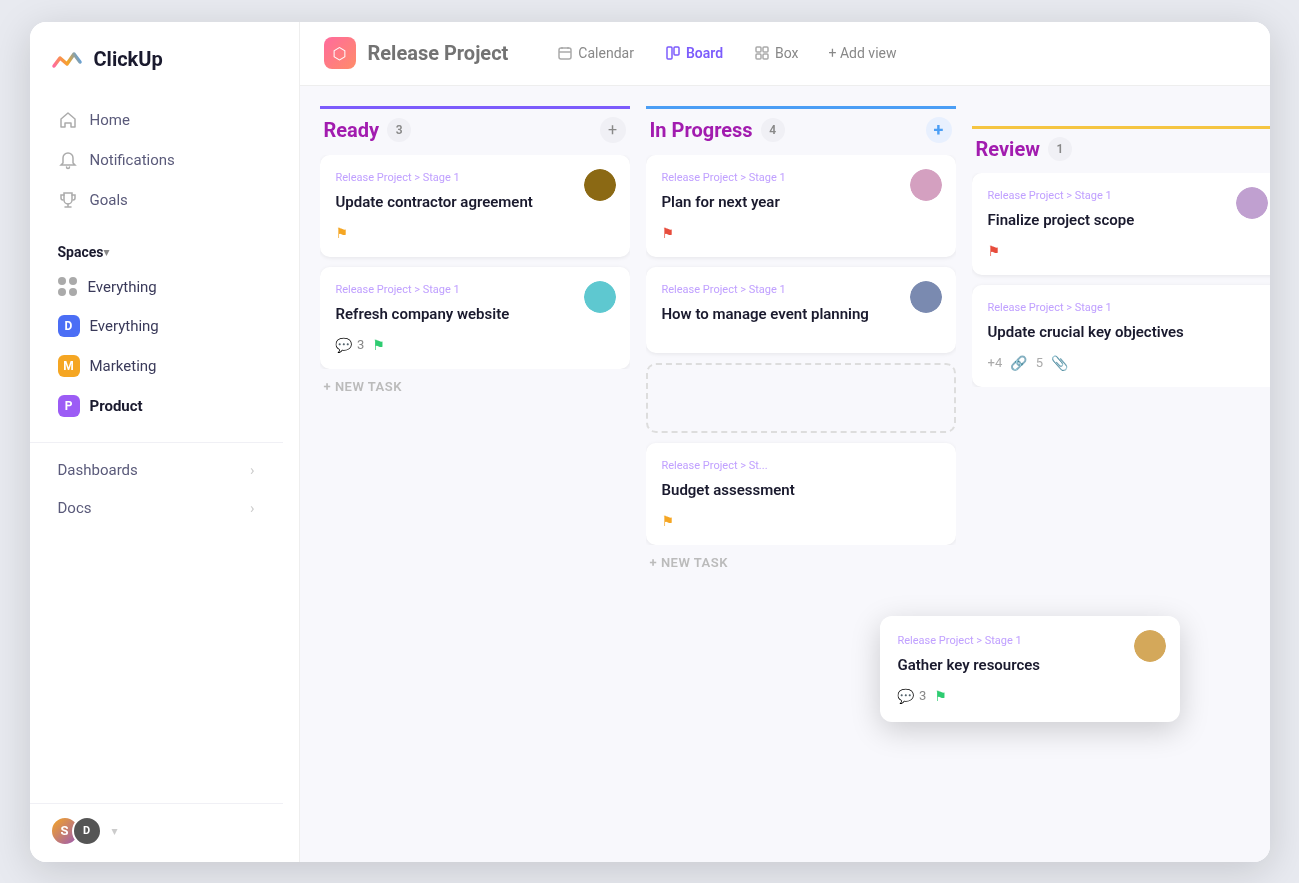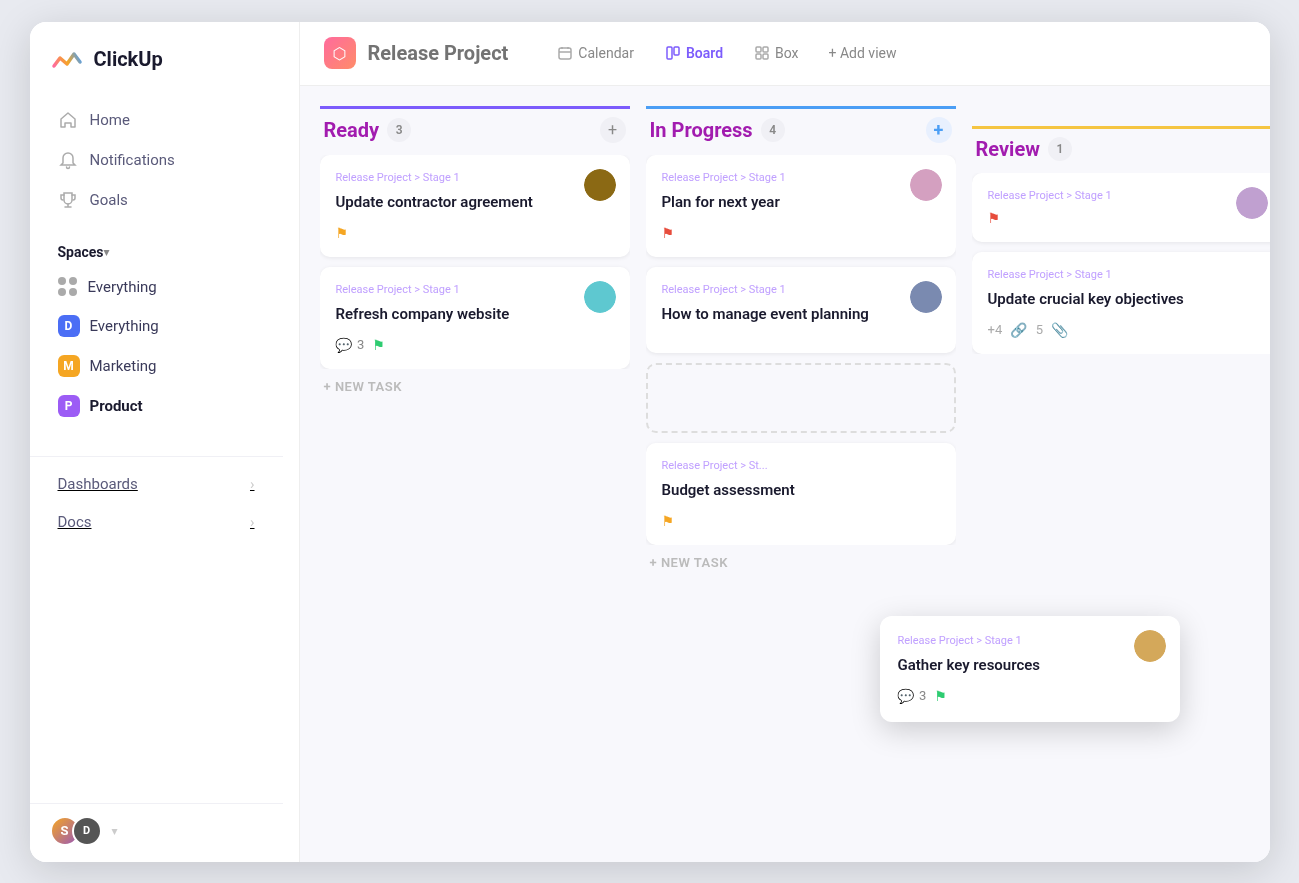--- a/index.html
+++ b/index.html
@@ -113,24 +113,23 @@
       height: 20px;
     }
     .everything-dot {
       width: 8px;
       height: 8px;
       border-radius: 50%;
       background: #aaa;
     }
 
     .sidebar-footer-section {
-      margin-top: 30px;
+      margin-top: 16px;
       border-top: 1px solid #f0f0f5;
       padding-top: 8px;
-      text-decoration: underline;
     }
 
     .sidebar-bottom {
       margin-top: auto;
       padding: 12px 20px 0;
       border-top: 1px solid #f0f0f5;
     }
     .user-area {
       display: flex;
       align-items: center;
@@ -662,20 +661,21 @@
           <div class="column-header review">
             <span class="column-title">Review</span>
             <div class="column-count">1</div>
           </div>
           <div class="cards-container">
 
             <div class="task-card">
               <div class="card-meta">
                 <span>Release Project &gt; Stage 1</span>
               </div>
+              <div class="card-title">Finalize project scope</div>
               <div class="card-avatar">
                 <div class="avatar-circle" style="background:#c0a0d0;"></div>
               </div>
               <div class="card-footer">
                 <span class="flag-icon flag-red">⚑</span>
               </div>
             </div>
 
             <div class="task-card">
               <div class="card-meta">

